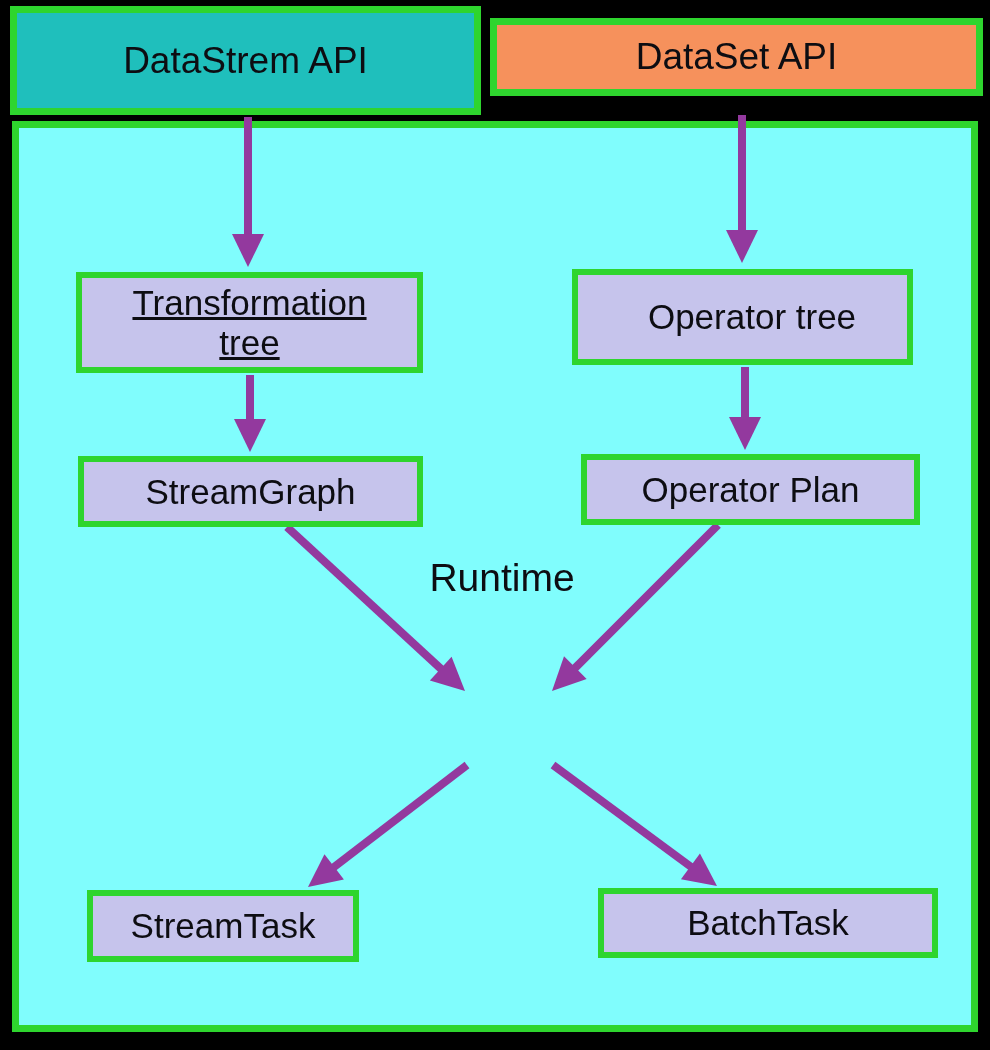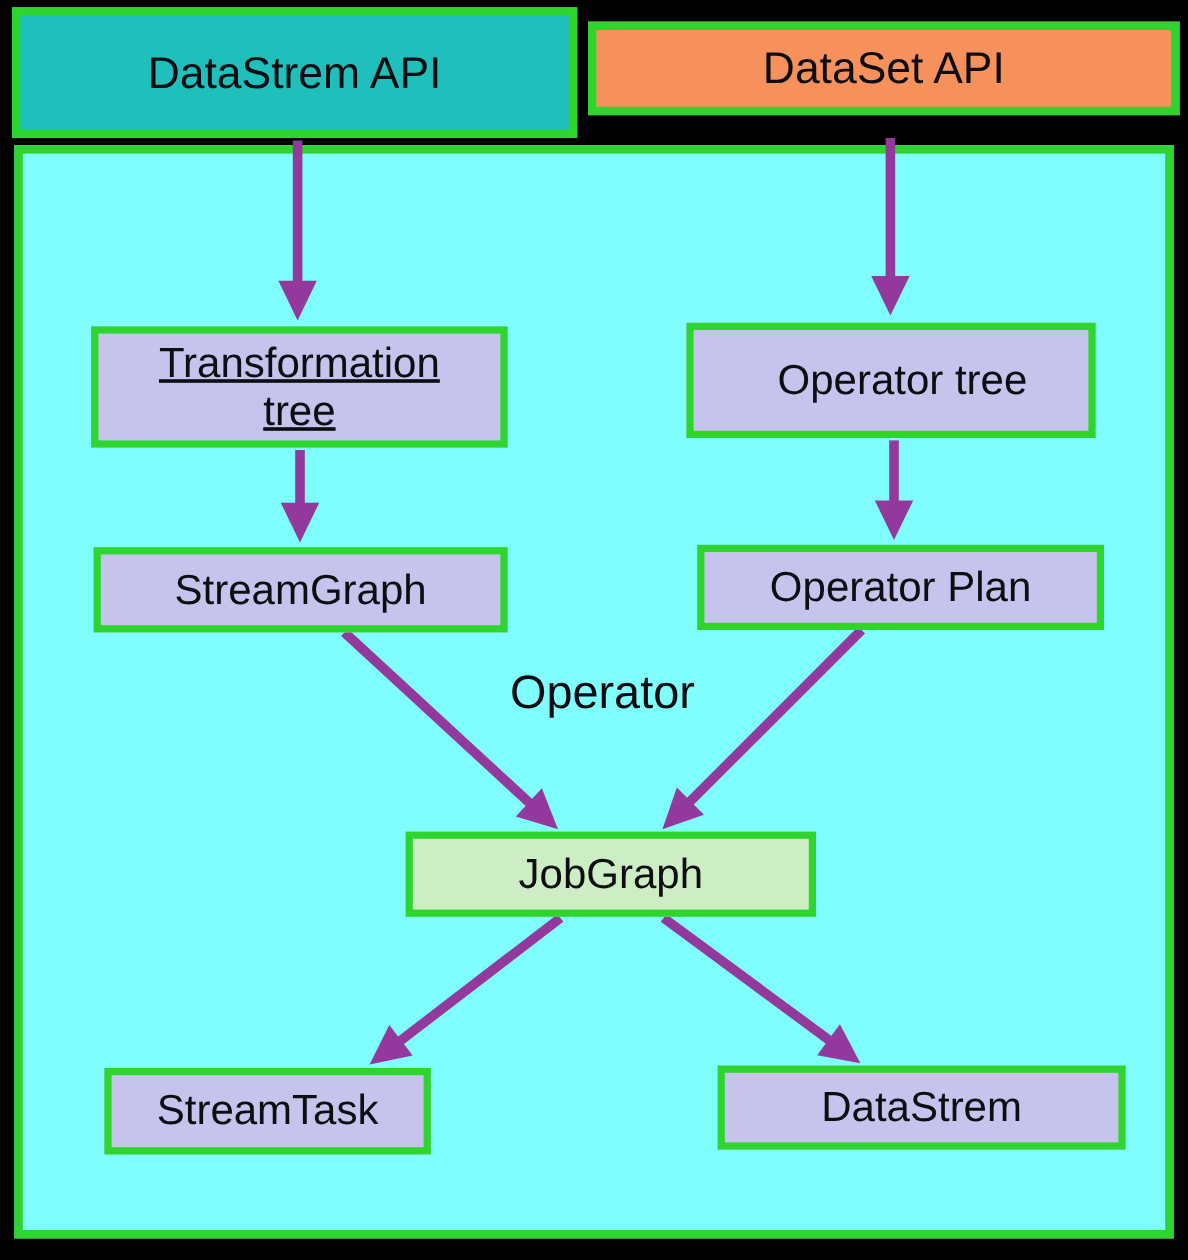--- a/index.html
+++ b/index.html
@@ -128,22 +128,21 @@
 
   <div class="node" id="node-transformation-tree">Transformation
 tree</div>
 
   <div class="node" id="node-operator-tree">Operator tree</div>
 
   <div class="node" id="node-streamgraph">StreamGraph</div>
 
   <div class="node" id="node-optimized-plan">Operator Plan</div>
 
-  <div class="runtime-label">Operator</div>
+  <div class="runtime-label">Runtime</div>
 
-  <div class="node" id="node-jobgraph">JobGraph</div>
 
   <div class="node" id="node-streamtask">StreamTask</div>
 
-  <div class="node" id="node-batchtask">DataStrem</div>
+  <div class="node" id="node-batchtask">BatchTask</div>
 
 
 </div>
 
 </body></html>

